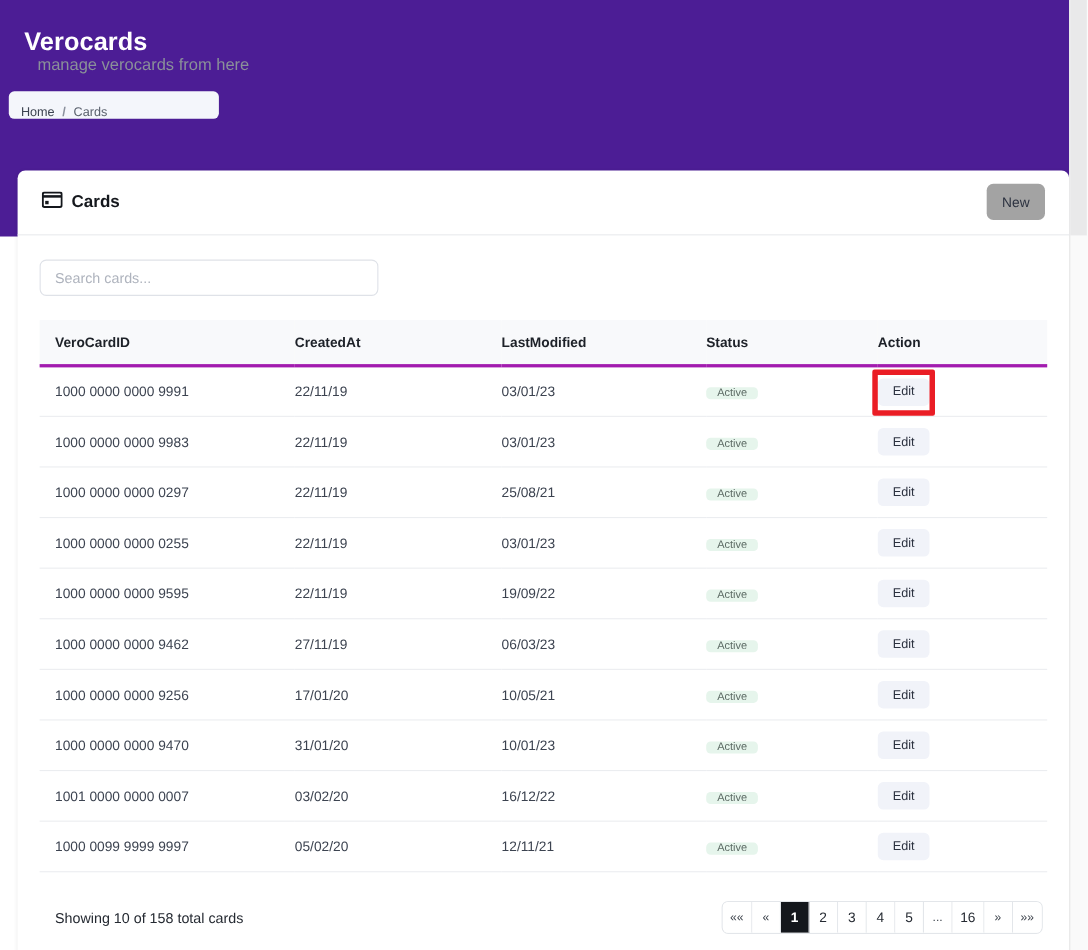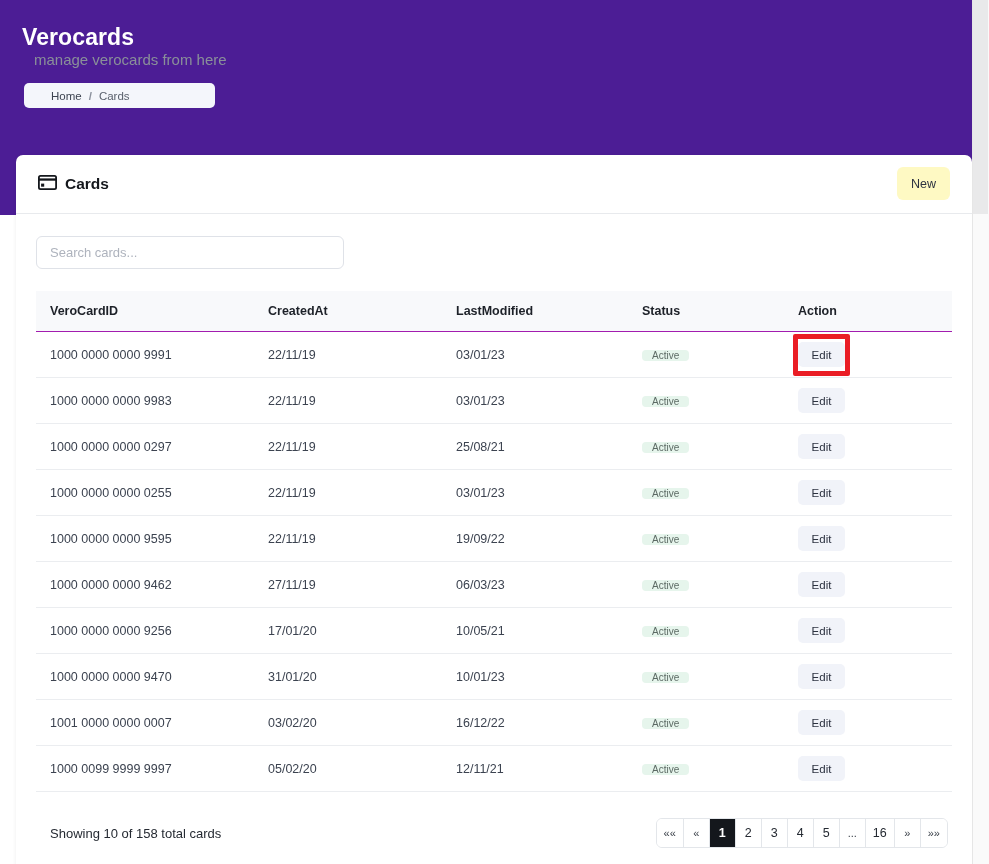--- a/index.html
+++ b/index.html
@@ -35,28 +35,28 @@
     letter-spacing: 0.1px;
   }
   .hero-sub {
     position: absolute;
     left: 34px; top: 51px;
     font-size: 15px;
     color: #8a9099;
   }
   .breadcrumb {
     position: absolute;
-    left: 24px; top: 83px;
+    left: 8px; top: 83px;
     width: 191px;
     height: 25px;
     background: #f4f6fb;
     border-radius: 5px;
     display: flex;
-    align-items: center;
-    padding-left: 27px;
+    align-items: flex-end;
+    padding-left: 11px;
     gap: 7px;
     font-size: 11.5px;
   }
   .breadcrumb .crumb { color: #3d4451; }
   .breadcrumb .crumb-sep { color: #8b919d; font-weight: bold; }
   .breadcrumb .crumb-current { color: #5a616d; }
 
   
   .scrollbar-track {
     position: absolute;
@@ -99,21 +99,21 @@
   .card-icon { display: block; }
   .card-title {
     font-size: 15.5px;
     font-weight: bold;
     color: #14171c;
   }
   .new-button {
     position: absolute;
     right: 22px; top: 12px;
     width: 53px; height: 33px;
-    background: #fef9c3;
+    background: #a3a3a3;
     border: none;
     border-radius: 6px;
     color: #2c3240;
     font-size: 12.5px;
     font-family: "Liberation Sans", sans-serif;
     cursor: pointer;
   }
 
   .card-body { padding: 22px 20px 0 20px; }
 
@@ -139,21 +139,21 @@
     border-collapse: collapse;
     table-layout: fixed;
   }
   table.cards-table thead tr { background: #f8f9fb; }
   table.cards-table th {
     text-align: left;
     font-size: 12.5px;
     font-weight: bold;
     color: #1d2128;
     padding: 13px 0 13px 0;
-    border-bottom: 1px solid #a21caf;
+    border-bottom: 3px solid #a21caf;
   }
   table.cards-table td {
     font-size: 12.5px;
     color: #3c4350;
     padding: 0;
     height: 46px;
     border-bottom: 1px solid #ebedf0;
     vertical-align: middle;
   }
   .col-id    { width: 232px; padding-left: 14px !important; }

